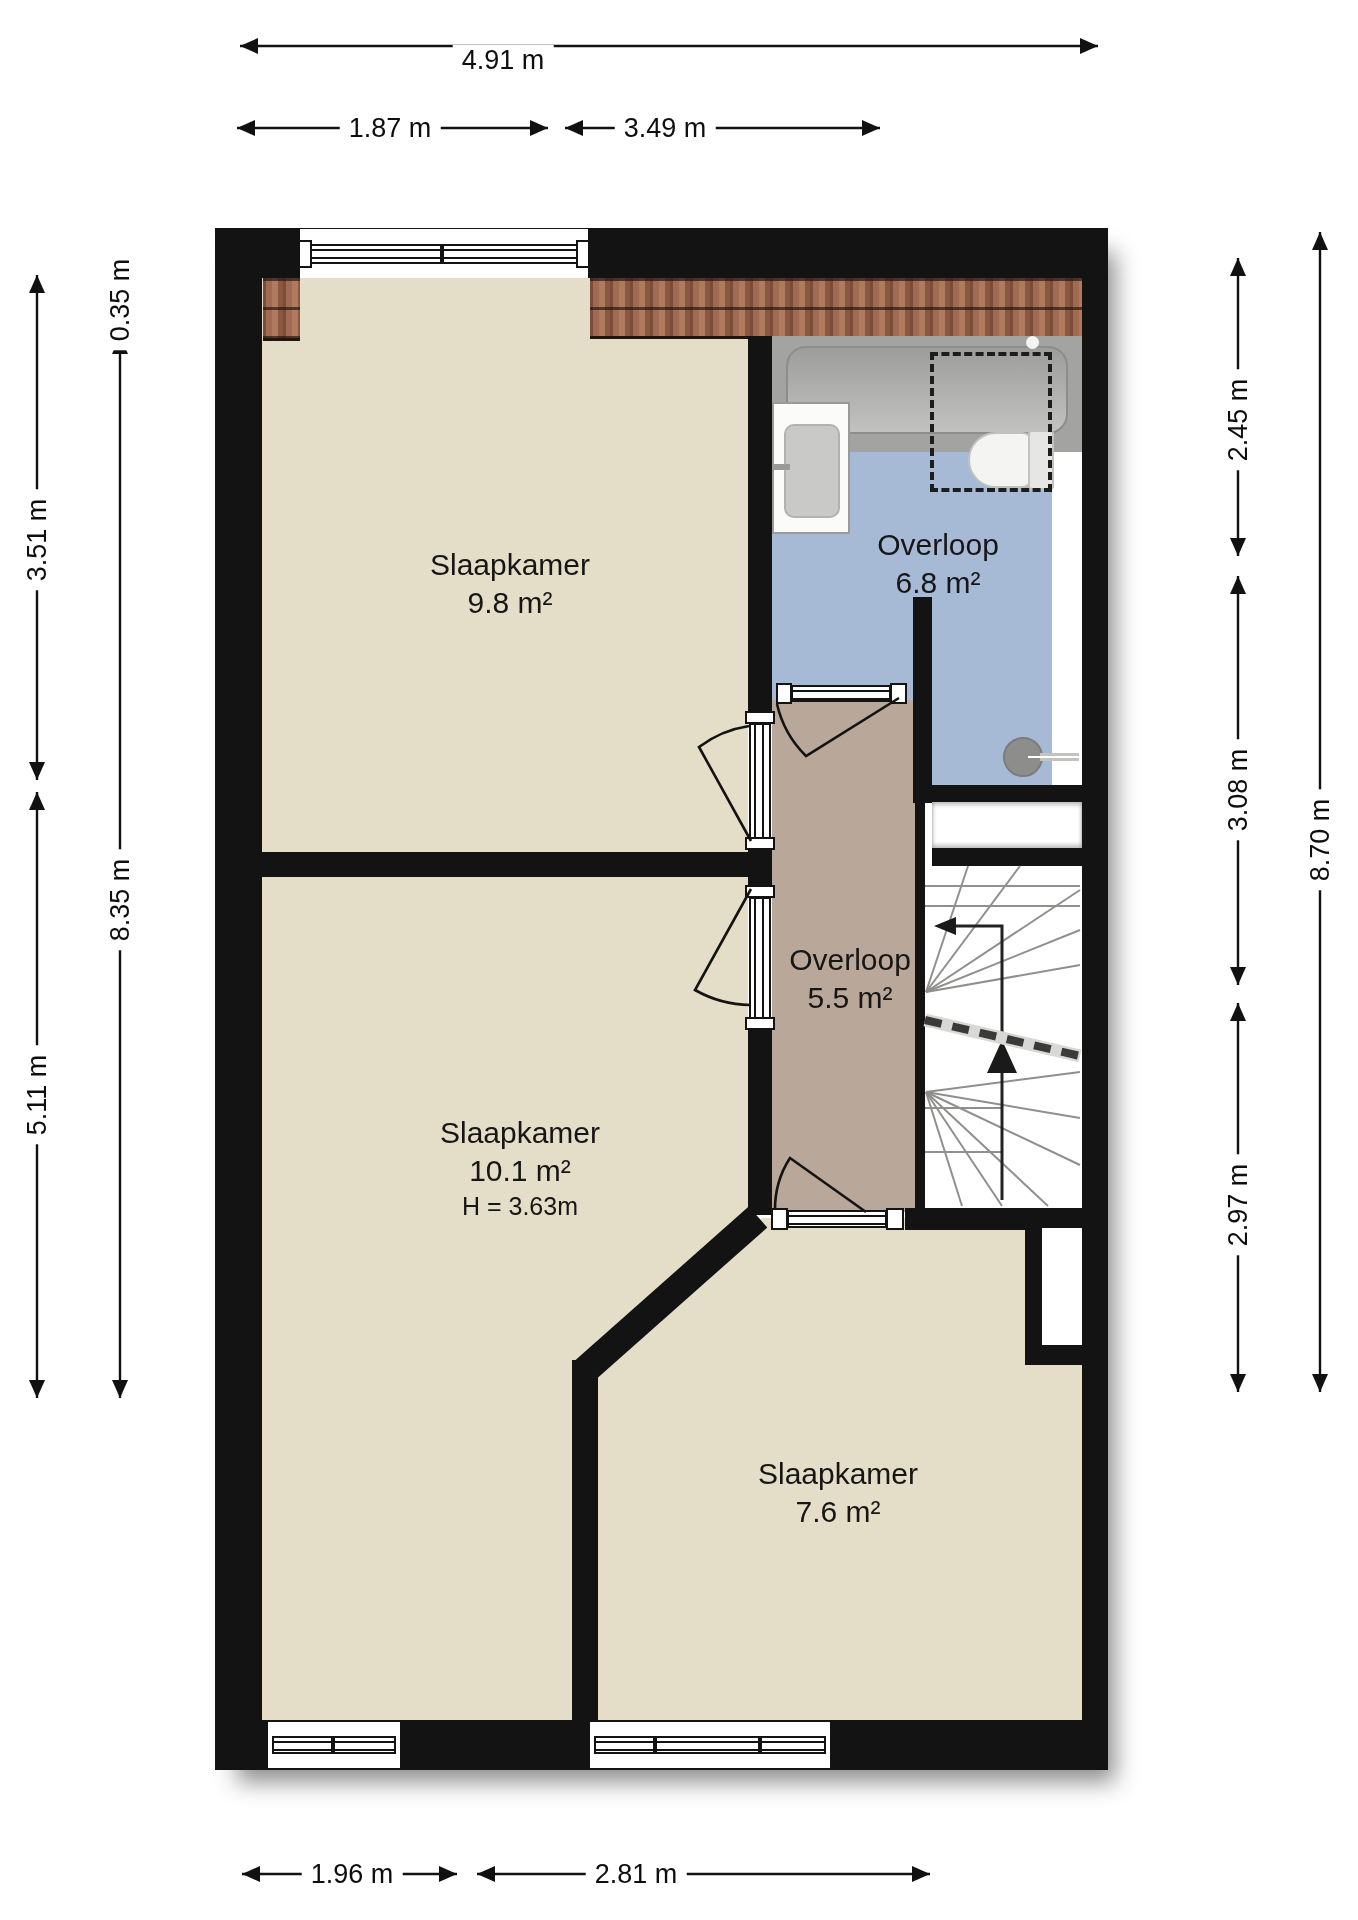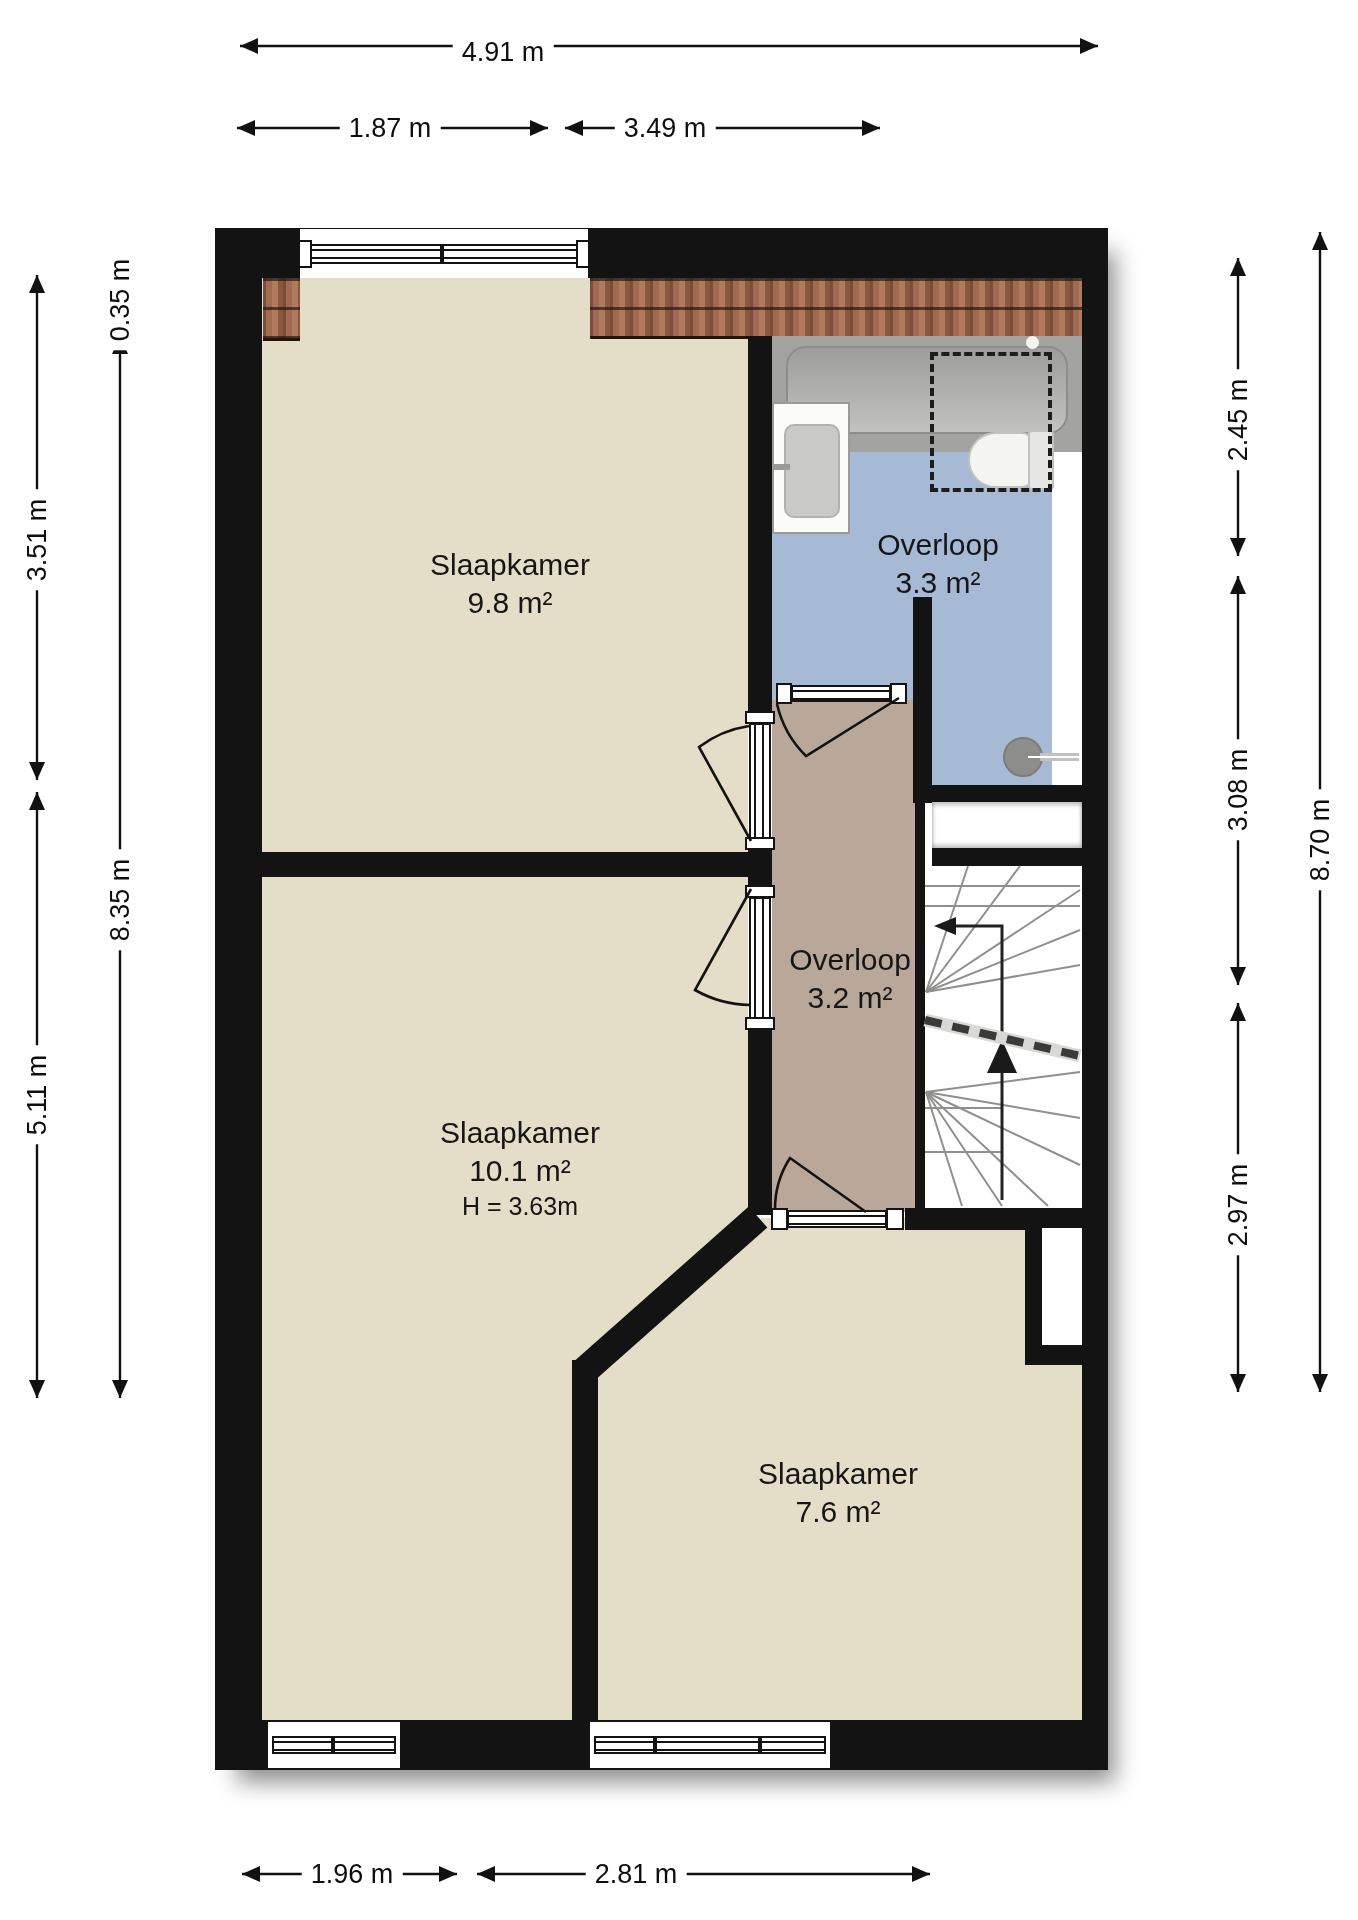--- a/index.html
+++ b/index.html
@@ -217,21 +217,21 @@
         <polygon points="1238,1392 1230,1374 1246,1374"></polygon>
       <polygon points="1320,232 1312,250 1328,250"></polygon>
         <polygon points="1320,1392 1312,1374 1328,1374"></polygon>
       <polygon points="242,1874 260,1866 260,1882"></polygon>
         <polygon points="457,1874 439,1866 439,1882"></polygon>
       <polygon points="477,1874 495,1866 495,1882"></polygon>
         <polygon points="930,1874 912,1866 912,1882"></polygon>
     </g>
   </svg>
 
-  <div class="dim" style="left:503px;top:52px;">4.91 m</div>
+  <div class="dim" style="left:503px;top:60px;">4.91 m</div>
   <div class="dim" style="left:390px;top:128px;">1.87 m</div>
   <div class="dim" style="left:665px;top:128px;">3.49 m</div>
 
   <div class="dim v" style="left:120px;top:300px;">0.35 m</div>
   <div class="dim v" style="left:37px;top:540px;">3.51 m</div>
   <div class="dim v" style="left:120px;top:900px;">8.35 m</div>
   <div class="dim v" style="left:37px;top:1095px;">5.11 m</div>
 
   <div class="dim v" style="left:1238px;top:420px;">2.45 m</div>
   <div class="dim v" style="left:1238px;top:790px;">3.08 m</div>
@@ -240,25 +240,25 @@
 
   <div class="dim" style="left:352px;top:1874px;">1.96 m</div>
   <div class="dim" style="left:636px;top:1874px;">2.81 m</div>
 
   <div class="room-label" style="left:510px;top:584px;">
     <div>Slaapkamer</div>
     <div>9.8 m²</div>
   </div>
   <div class="room-label" style="left:938px;top:564px;">
     <div>Overloop</div>
-    <div>3.3 m²</div>
+    <div>6.8 m²</div>
   </div>
   <div class="room-label" style="left:850px;top:979px;">
     <div>Overloop</div>
-    <div>3.2 m²</div>
+    <div>5.5 m²</div>
   </div>
   <div class="room-label" style="left:520px;top:1168px;">
     <div>Slaapkamer</div>
     <div>10.1 m²</div>
     <div class="h-line">H = 3.63m</div>
   </div>
   <div class="room-label" style="left:838px;top:1493px;">
     <div>Slaapkamer</div>
     <div>7.6 m²</div>
   </div>

